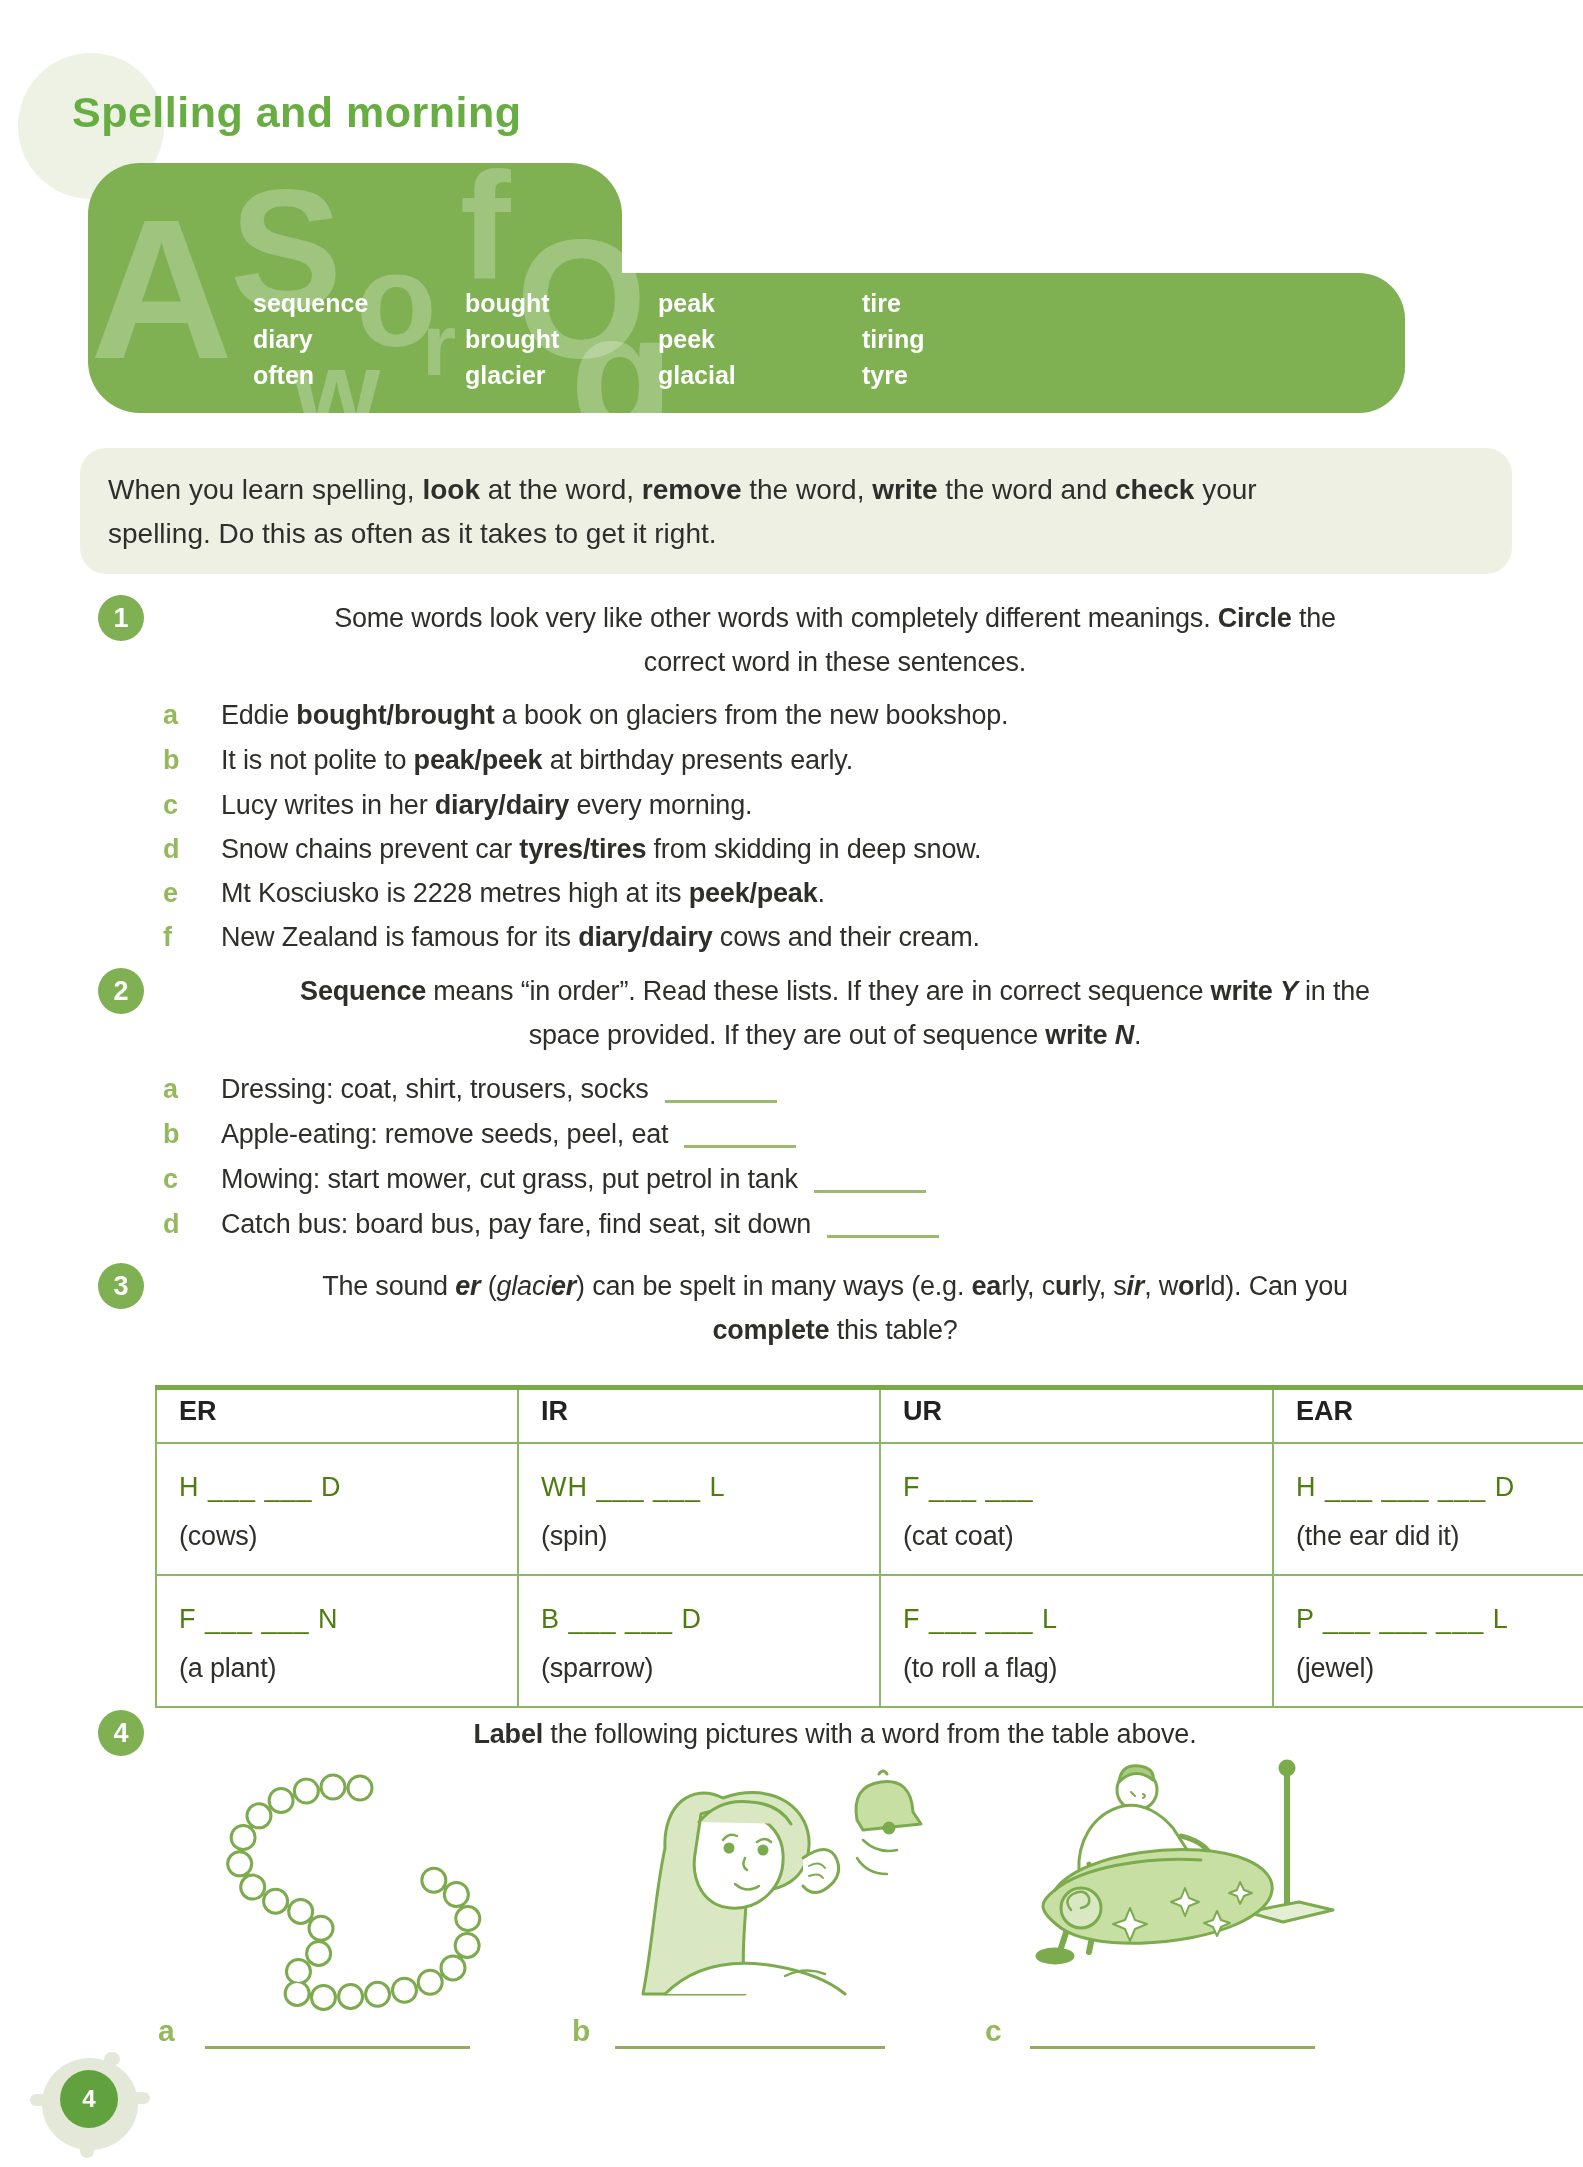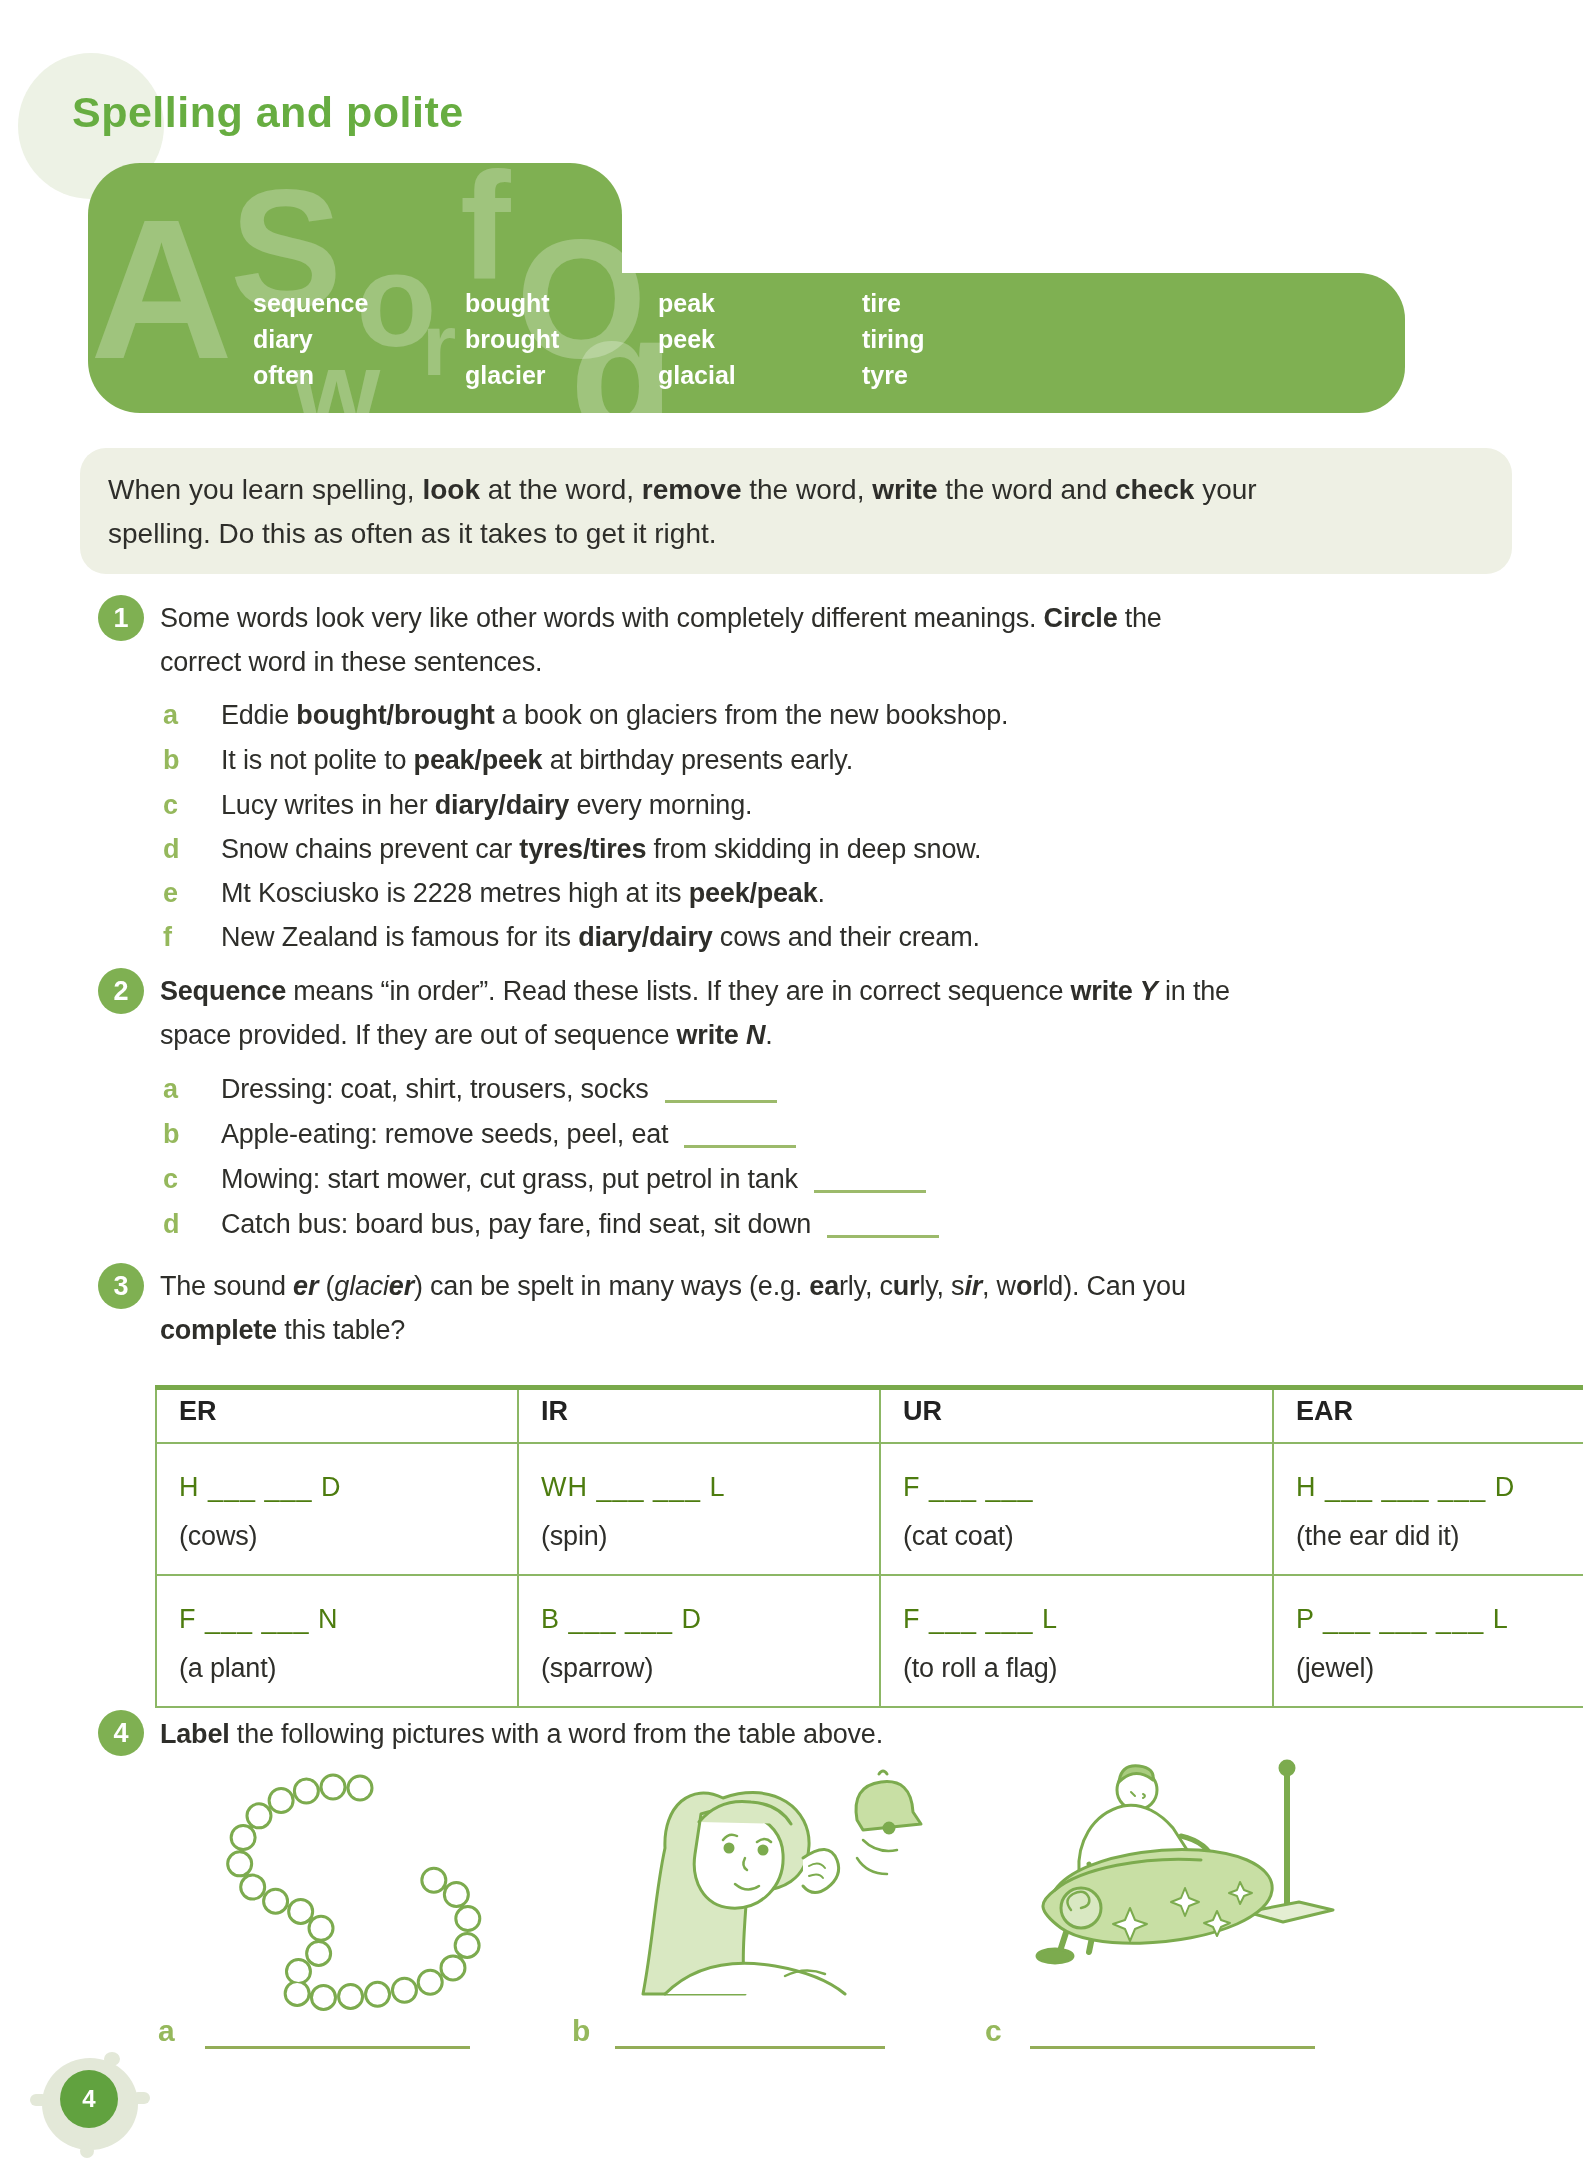--- a/index.html
+++ b/index.html
@@ -28,21 +28,21 @@
   .wcol div{font-size:25px;font-weight:bold;color:#ffffff;line-height:36px;}
   .wc0{left:253px;} .wc1{left:465px;} .wc2{left:658px;} .wc3{left:862px;}
 
   
   .tipbox{left:80px;top:448px;width:1432px;height:126px;background:#eef0e4;border-radius:26px;}
   .tiptext{left:108px;top:468px;width:1380px;font-size:28px;line-height:44px;}
 
   
   .qnum{width:46px;height:46px;border-radius:50%;background:#7fb052;color:#fff;font-weight:bold;
         font-size:27px;display:flex;align-items:center;justify-content:center;left:98px;}
-  .qtext{left:160px;width:1350px;font-size:27px;line-height:44px;letter-spacing:-.2px;}
+  .qtext{left:160px;width:1350px;font-size:27px;line-height:44px;letter-spacing:-.2px;text-align:center;}
   b.i, .bi{font-style:italic;}
   .itemrow{left:0;top:0;width:1583px;height:44px;}
   .ltr{position:absolute;left:163px;top:0;font-size:27px;font-weight:bold;color:#95b85c;}
   .itxt{position:absolute;left:205px;top:0;font-size:27px;letter-spacing:-.2px;white-space:nowrap;margin-left:16px;}
   .blank{display:inline-block;width:112px;border-bottom:3px solid #9cba6b;margin-left:16px;
          position:relative;top:5px;}
 
   
   .ertable{left:155px;top:1385px;width:1345px;border-collapse:collapse;table-layout:fixed;}
   .ertable th,.ertable td{border:2px solid #8cb765;vertical-align:top;text-align:left;}
@@ -64,21 +64,21 @@
               color:#fff;font-weight:bold;font-size:24px;display:flex;align-items:center;justify-content:center;}
 
   svg{overflow:visible;}
 </style>
 </head>
 <body>
 
 <div class="page">
 
   <div class="abs title-circle"></div>
-  <h1 class="abs page-title">Spelling and polite</h1>
+  <h1 class="abs page-title">Spelling and morning</h1>
   <div class="abs hdr-box-a"></div>
   <div class="abs hdr-bar"></div>
   <div class="abs watermark">
     <span class="wm wm0">A</span>
     <span class="wm wm1">S</span>
     <span class="wm wm2">o</span>
     <span class="wm wm3">f</span>
     <span class="wm wm4">r</span>
     <span class="wm wm5">w</span>
     <span class="wm wm6">O</span>

